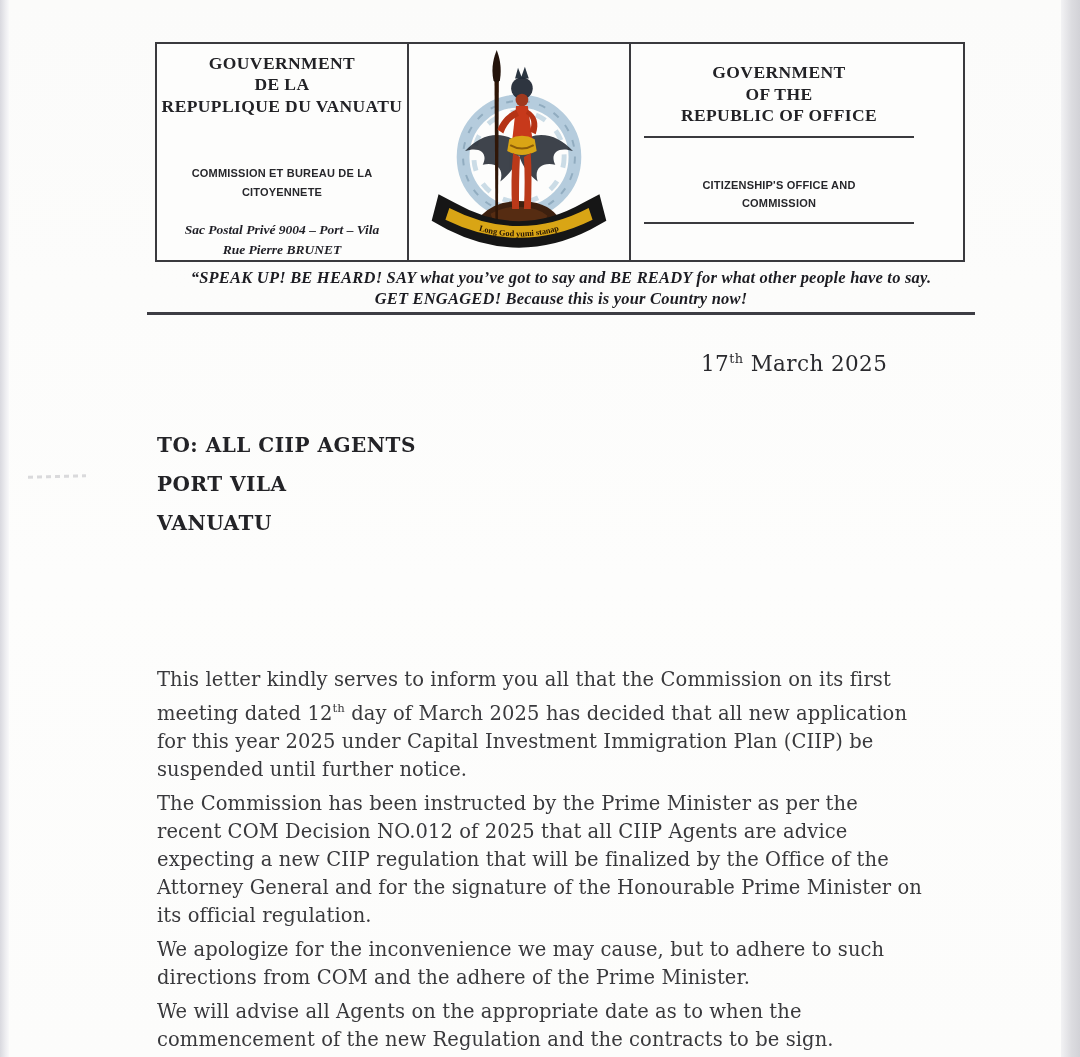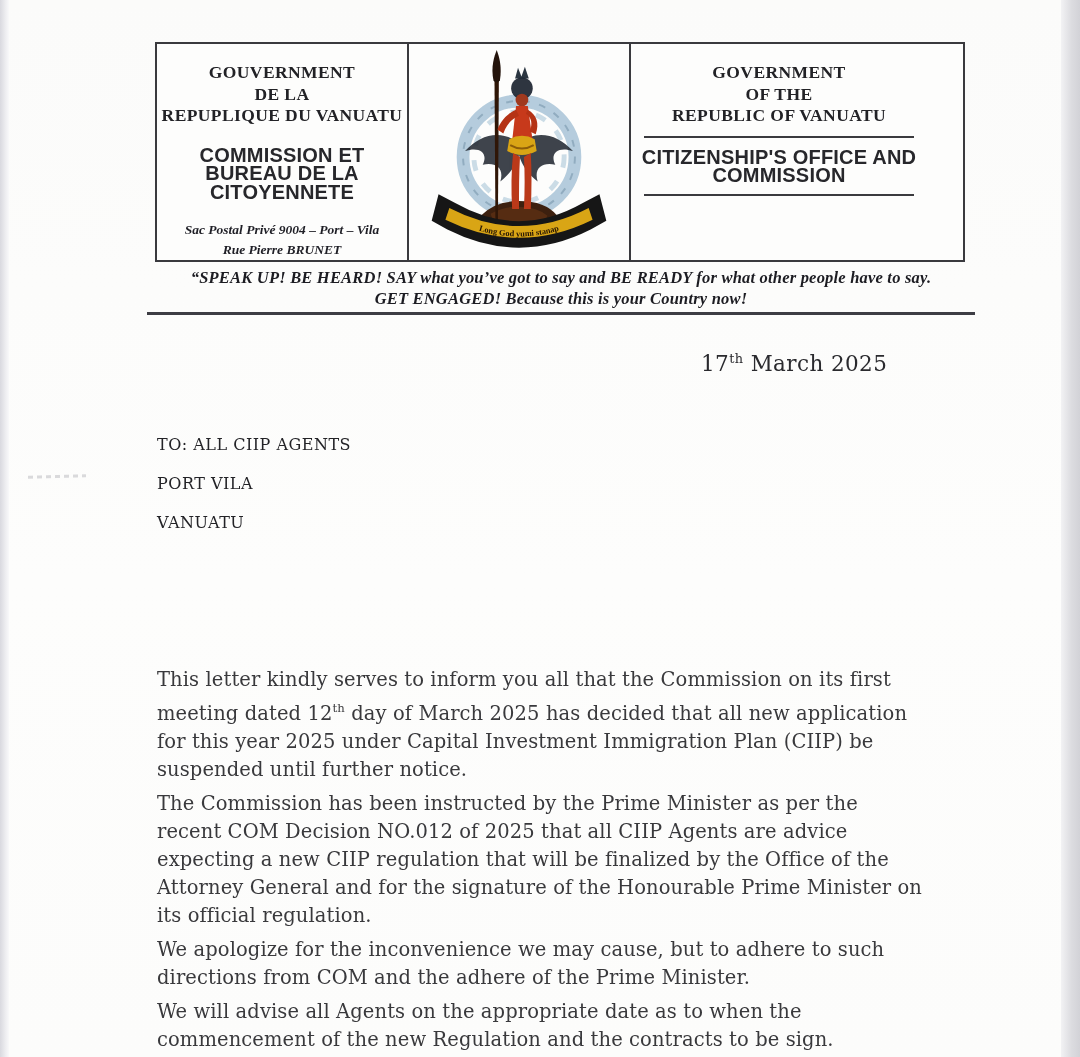--- a/index.html
+++ b/index.html
@@ -37,22 +37,23 @@
   .cell-center{width:220px;align-items:center;justify-content:center;padding-top:2px;}
   .cell-right{width:298px;border-left:2px solid #3a3a3e;}
   .gov-title{
     font-family:"Liberation Serif", serif;font-weight:bold;
     font-size:17.5px;line-height:21.5px;text-align:center;color:#222226;
     letter-spacing:.4px;
   }
   .rule{height:2px;background:#3a3a3e;width:91%;margin:9px 0 10px 0;}
   .dept{
     font-family:"Liberation Sans", sans-serif;font-weight:bold;
-    font-size:20px;line-height:18.5px;text-align:center;color:#27272b;
+    font-size:11px;line-height:18.5px;text-align:center;color:#27272b;
     letter-spacing:.2px;
+    margin-top:28px;
   }
   .addr{
     font-family:"Liberation Serif", serif;font-weight:bold;font-style:italic;
     font-size:13.5px;line-height:20px;text-align:center;color:#1f1f26;
   }
   .emblem-svg{filter:blur(.35px) saturate(1.05);}
   
   .slogan{
     position:absolute;left:147px;top:267px;width:828px;text-align:center;
     font-family:"Liberation Serif", serif;font-weight:bold;font-style:italic;
@@ -60,21 +61,21 @@
   }
   .slogan-underline{height:2.5px;background:#3d3d44;width:100%;margin-top:3px;}
   
   .date-line{
     position:absolute;left:701px;top:351px;
     font-size:21.5px;color:#2a2a2e;letter-spacing:.4px;
   }
   .date-line sup{font-size:.6em;}
   .recipient{position:absolute;left:157px;top:433px;}
   .recipient-line{
-    font-weight:normal;font-size:16px;color:#232327;
+    font-weight:bold;font-size:20px;color:#232327;
     letter-spacing:.5px;margin-bottom:15px;line-height:24px;
   }
   .body-text{position:absolute;left:157px;top:666px;width:790px;}
   .para{margin-bottom:6px;}
   .bline{
     white-space:nowrap;font-size:19.5px;line-height:28px;color:#39393c;
     letter-spacing:.1px;
   }
   .bline sup{font-size:.6em;}
 </style>
@@ -144,21 +145,21 @@
         <text font-size="8.5" font-family="Liberation Serif, serif" font-weight="bold" fill="#241505">
           <textPath href="#mottoArc" startOffset="50%" text-anchor="middle">Long God yumi stanap</textPath>
         </text>
       </svg>
     </div>
 
     <div class="cell cell-right">
       <div class="gov-title">
         <div>GOVERNMENT</div>
         <div>OF THE</div>
-        <div>REPUBLIC OF VANUATU</div>
+        <div>REPUBLIC OF OFFICE</div>
       </div>
       <div class="rule"></div>
       <div class="dept">
         <div>CITIZENSHIP'S OFFICE AND</div>
         <div>COMMISSION</div>
       </div>
       <div class="rule"></div>
     </div>
   </div>
 

